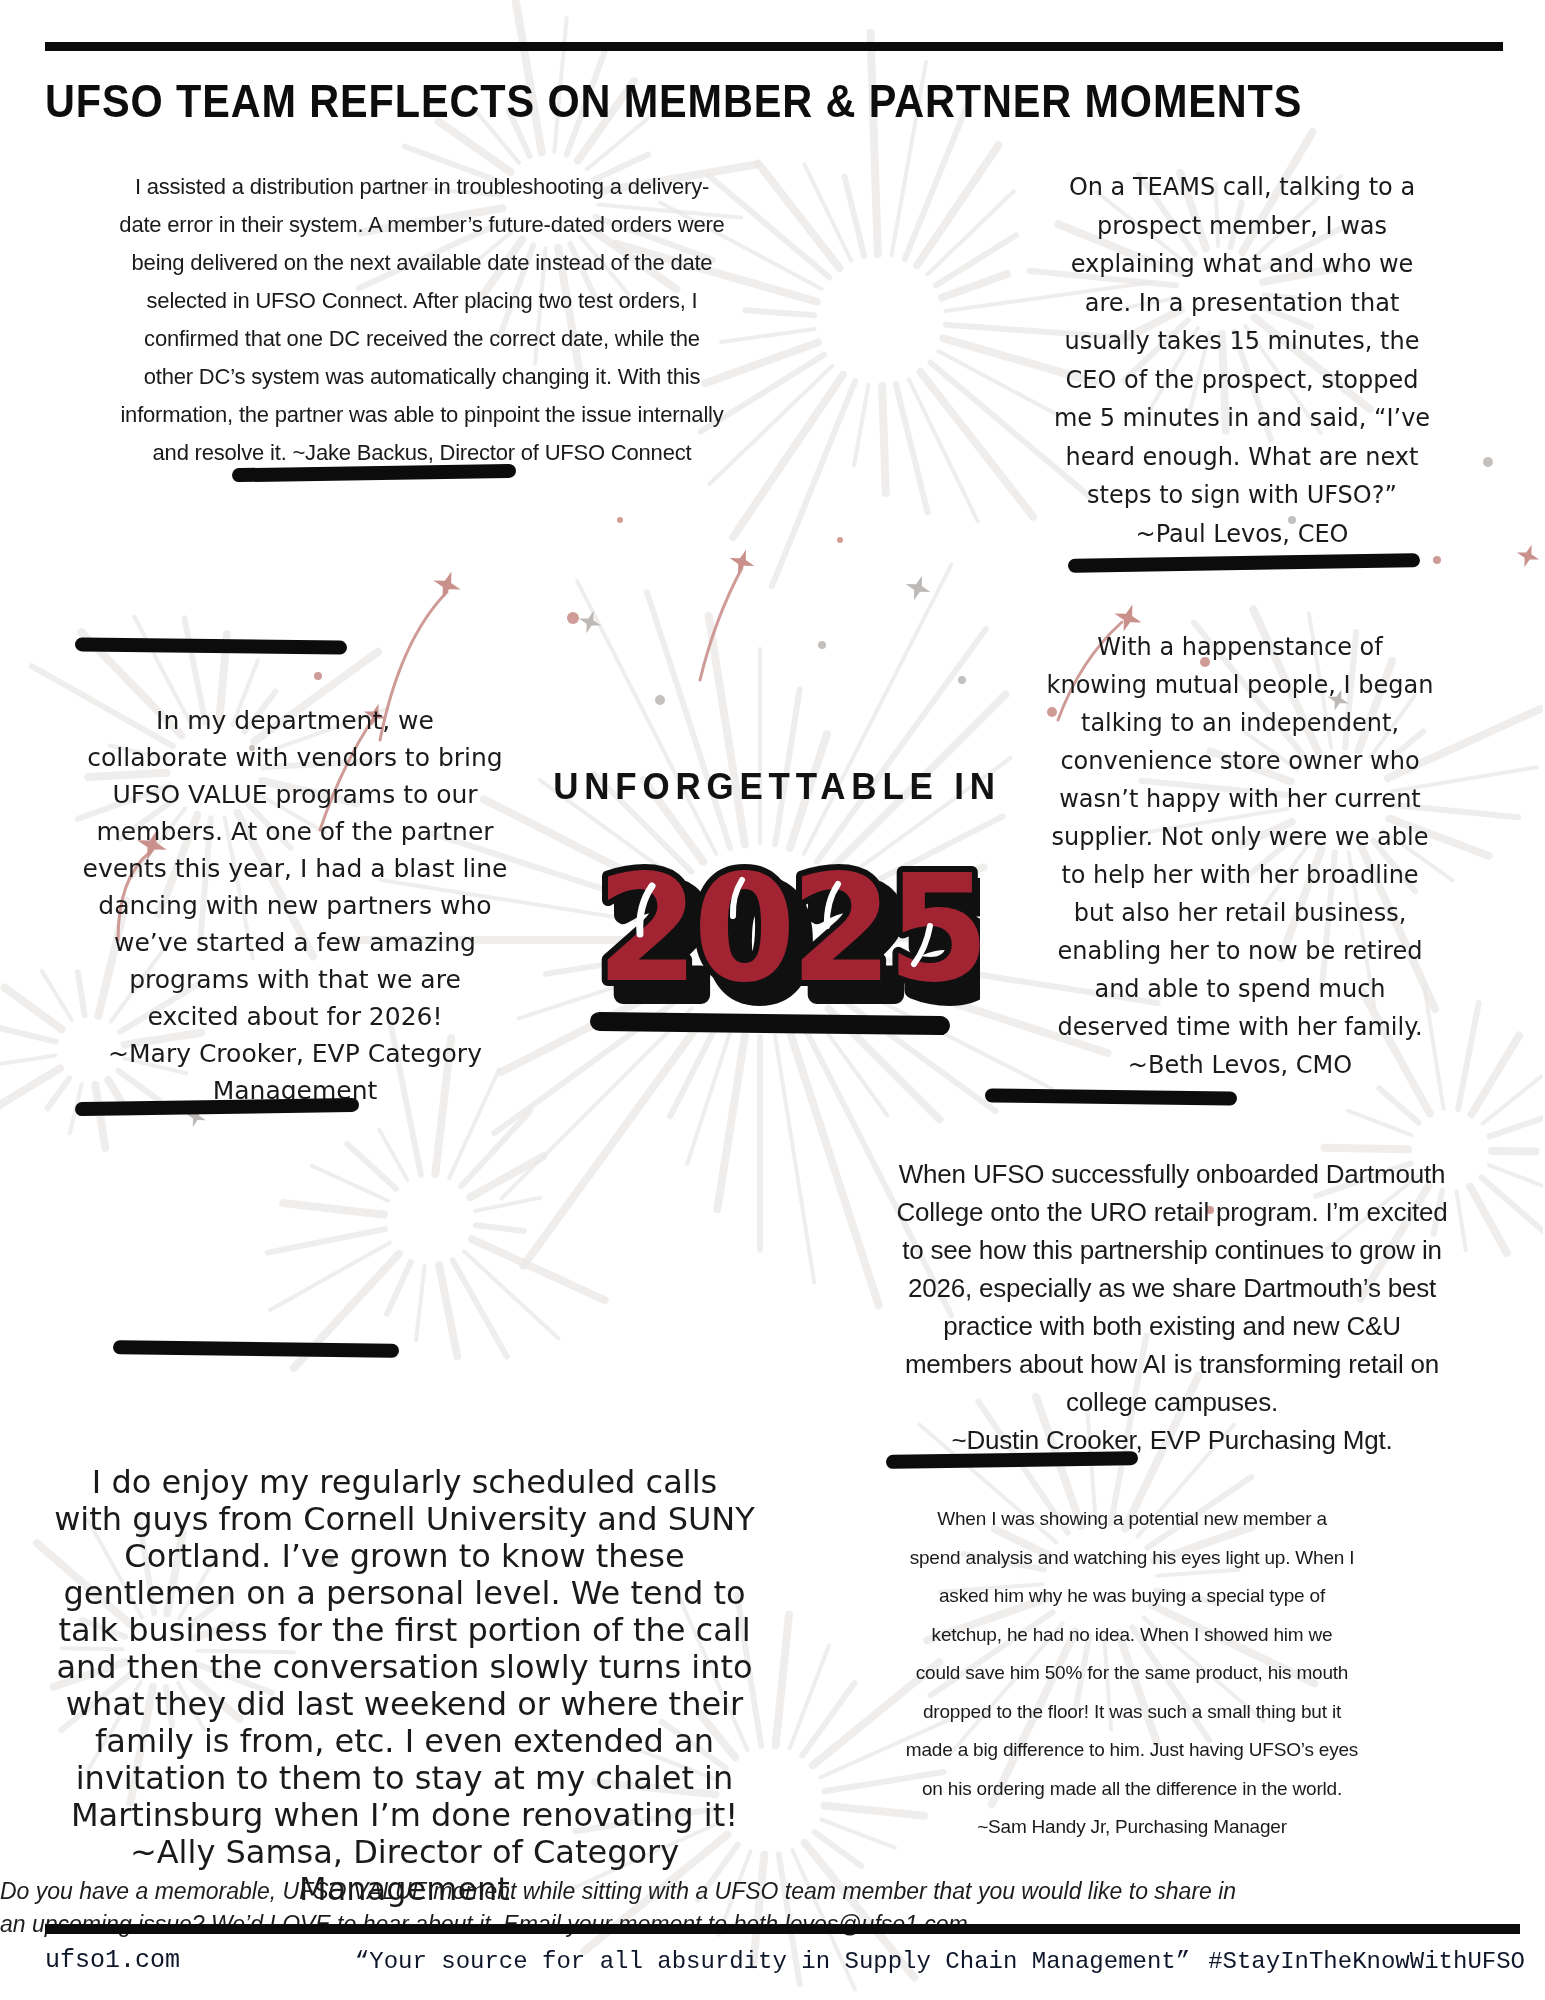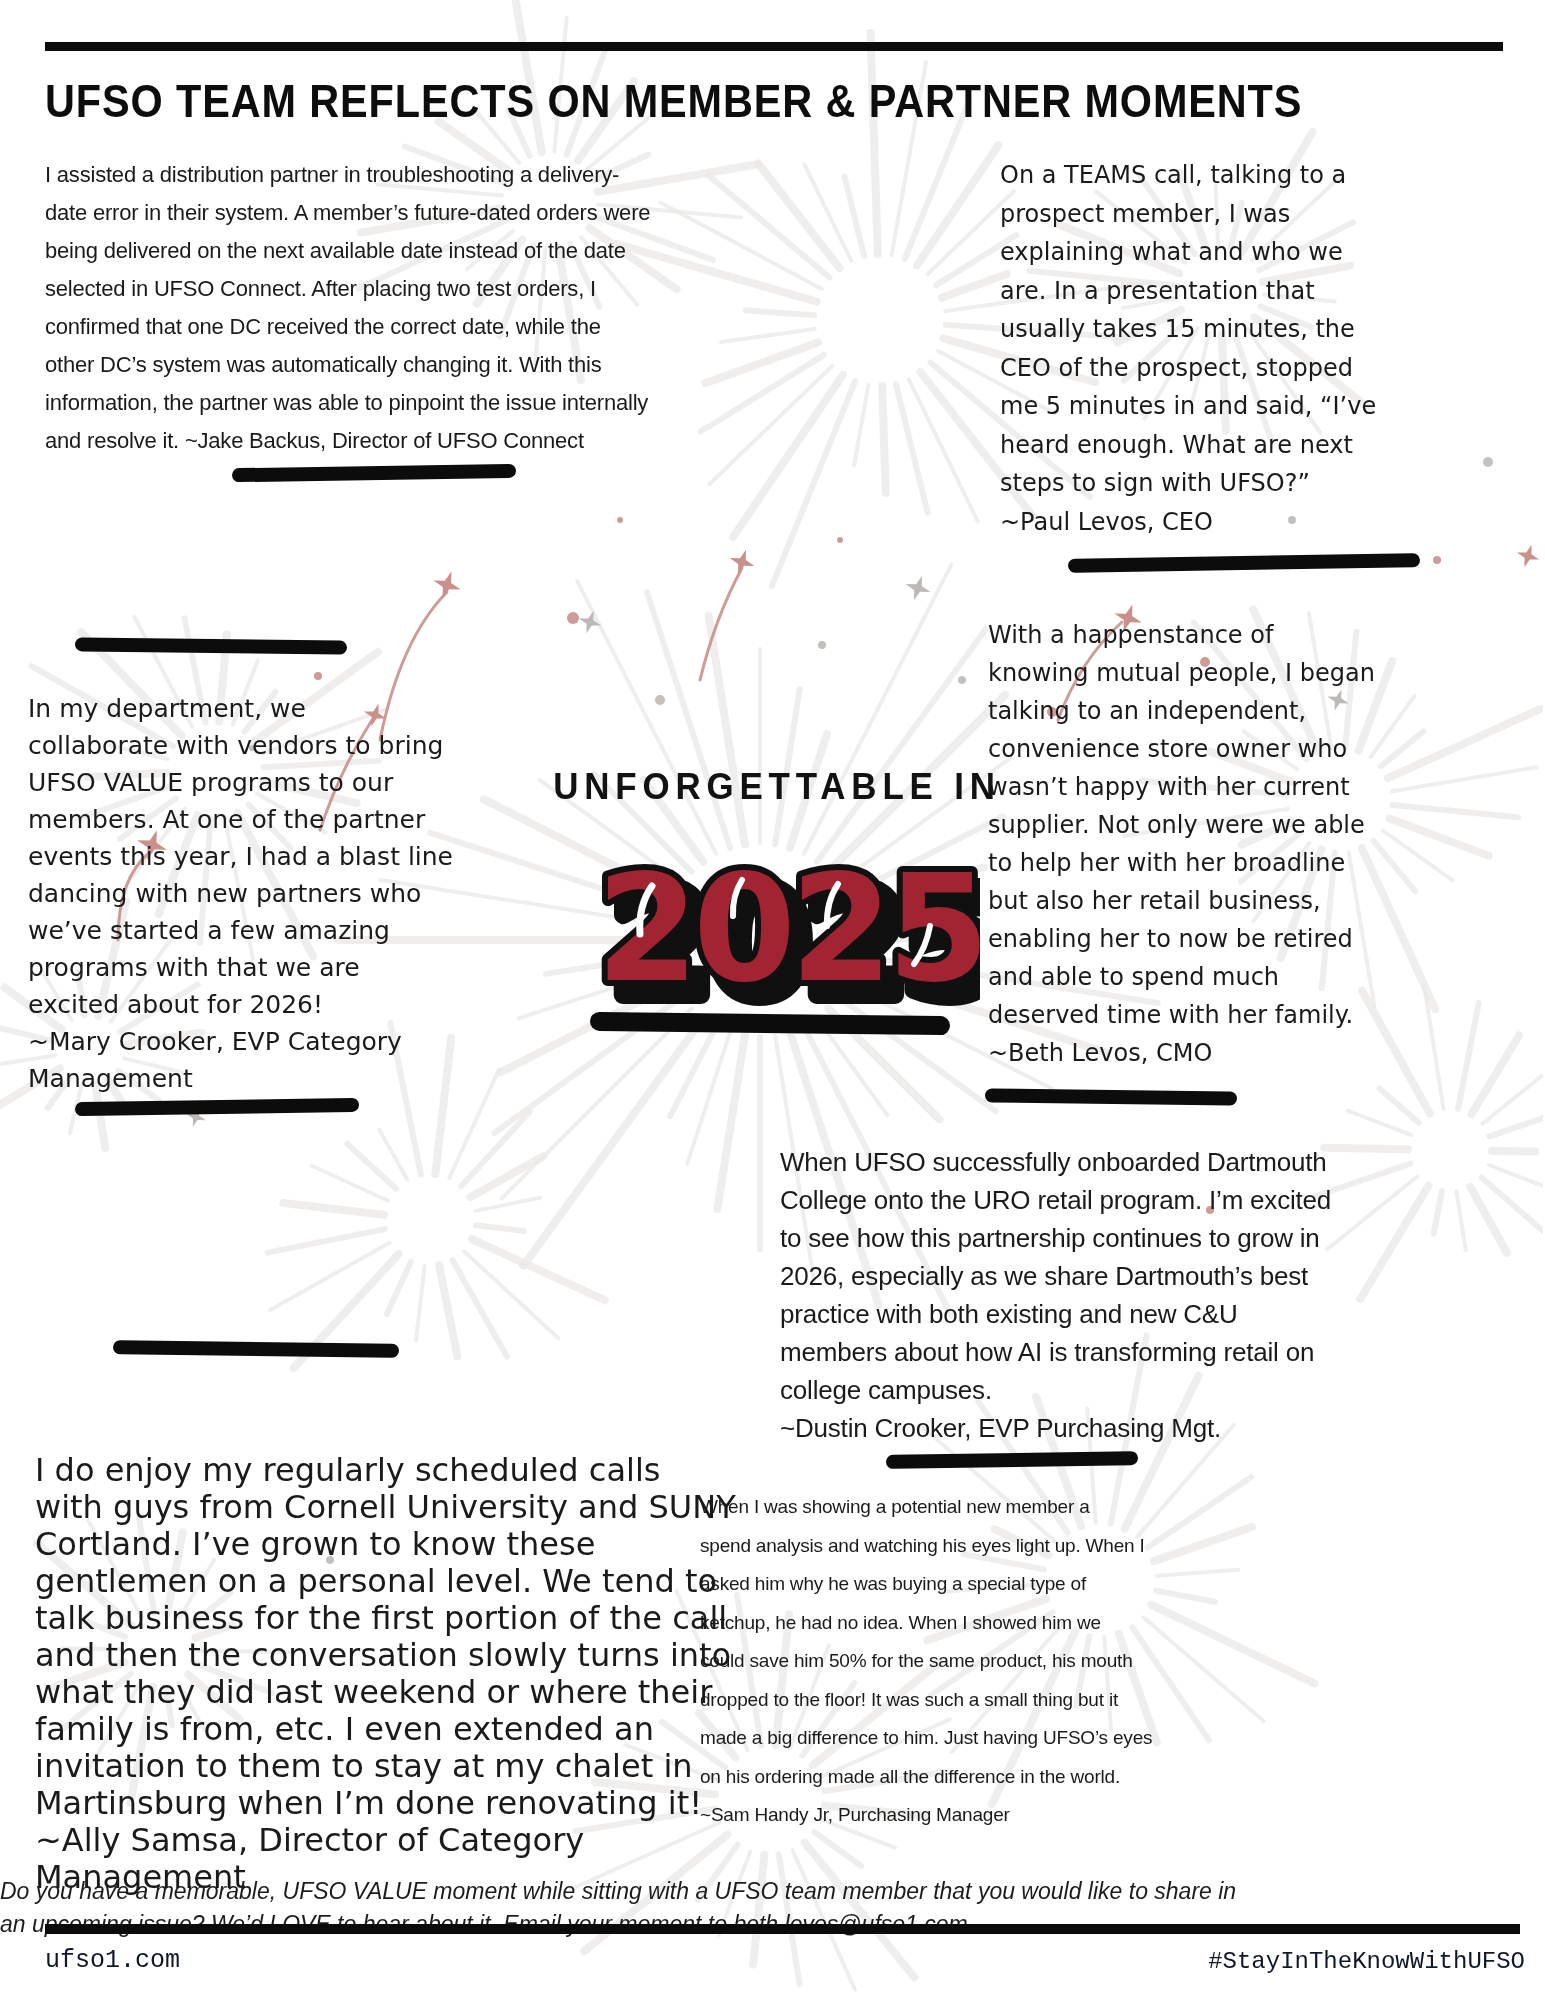--- a/index.html
+++ b/index.html
@@ -4,21 +4,21 @@
 <style>
   html,body{margin:0;padding:0;background:#ffffff;}
   .page{position:relative;width:1543px;height:2000px;background:#ffffff;overflow:hidden;
         font-family:"DejaVu Sans",sans-serif;color:#161616;}
   .decor{position:absolute;left:0;top:0;z-index:0;}
   .layer{position:absolute;left:0;top:0;width:100%;height:100%;z-index:1;}
   .bar{position:absolute;background:#0b0b0b;}
   .title{position:absolute;margin:0;font-family:"Liberation Sans",sans-serif;font-weight:800;
          color:#0d0d0d;transform:scaleX(.9);transform-origin:left center;white-space:nowrap;
          letter-spacing:1px;}
-  .blk{position:absolute;margin:0;white-space:pre-line;color:#1a1a1a;}
+  .blk{position:absolute;margin:12px;text-align:center;white-space:pre-line;color:#1a1a1a;}
   .geo{font-family:"DejaVu Sans",sans-serif;}
   .cond{font-family:"Liberation Sans",sans-serif;letter-spacing:-.2px;}
   .stroke{position:absolute;background:#0c0c0c;height:14px;border-radius:9px;}
   .s-tilt1{transform:rotate(-.9deg);} .s-tilt2{transform:rotate(.7deg);}
   .center-head{position:absolute;margin:0;text-align:center;font-family:"Liberation Sans",sans-serif;
          font-weight:800;color:#121212;letter-spacing:6px;transform:scaleX(.97);}
   .year-svg{position:absolute;}
   .foot-note{position:absolute;font-family:"Liberation Sans",sans-serif;
          font-style:italic;color:#1c1c1c;white-space:pre-line;}
   .foot-item{position:absolute;font-family:Liberation Mono, monospace;color:#0f172a;white-space:nowrap;}
@@ -454,15 +454,16 @@
     </svg>
 
     <div class="stroke s-tilt2" style="left:590px;top:1014px;width:360px;height:19px;border-radius:11px;"></div>
 
     <p class="foot-note" style="left:0;top:1852px;width:1545px;font-size:23px;line-height:33px;">Do you have a memorable, UFSO VALUE moment while sitting with a UFSO team member that you would like to share in
 an upcoming issue?  We’d LOVE to hear about it.  Email your moment to beth.levos@ufso1.com</p>
 
     <div class="bar" style="left:45px;top:1924px;width:1475px;height:10px;"></div>
 
     <span class="foot-item" style="left:45px;top:1946px;font-size:25px;">ufso1.com</span>
+    <span class="foot-item" style="left:0;top:1948px;width:1545px;text-align:center;font-size:24px;">“Your source for all absurdity in Supply Chain Management”</span>
     <span class="foot-item" style="right:18px;top:1948px;font-size:24px;">#StayInTheKnowWithUFSO</span>
   </div>
 </div>
 
 </body></html>

